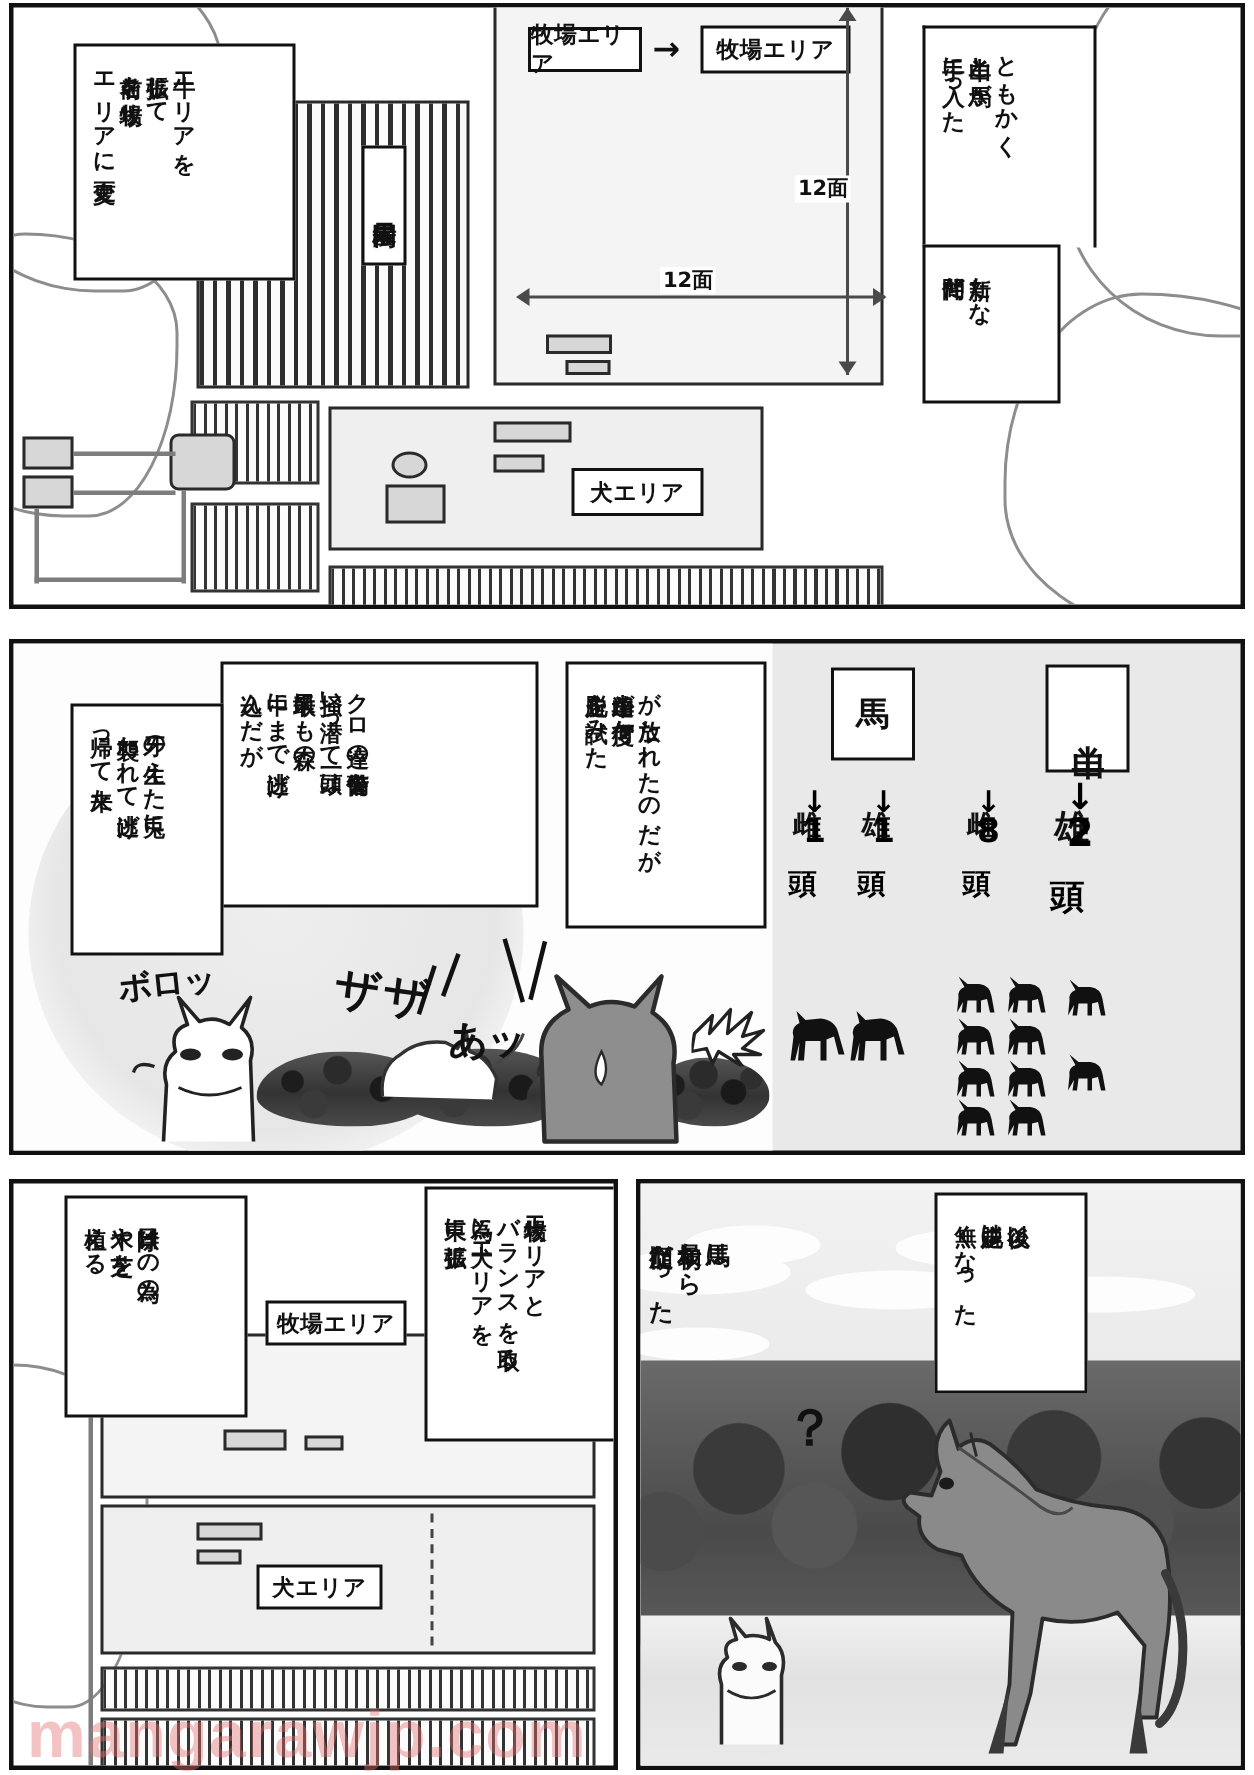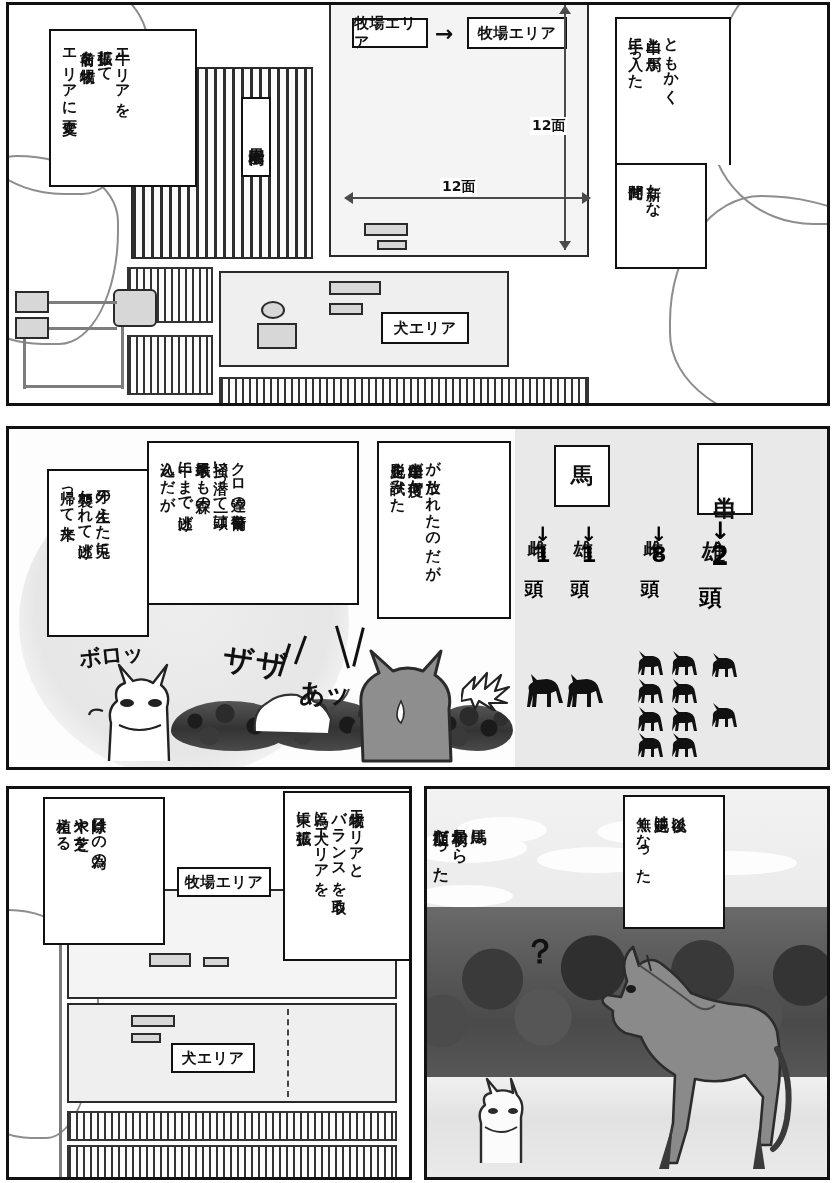--- a/index.html
+++ b/index.html
@@ -465,14 +465,15 @@
 従順だった</div>
     </div>
 
     <div class="bubble" style="left:196px; top:6px; width:102px; height:134px;">
       <span class="vtext">以後
 脱走は
 無くなった</span>
     </div>
   </div>
 
+  <div class="watermark" style="left:18px; top:1132px;">mangarawjp.com</div>
 
 </div>
 
 </body></html>

